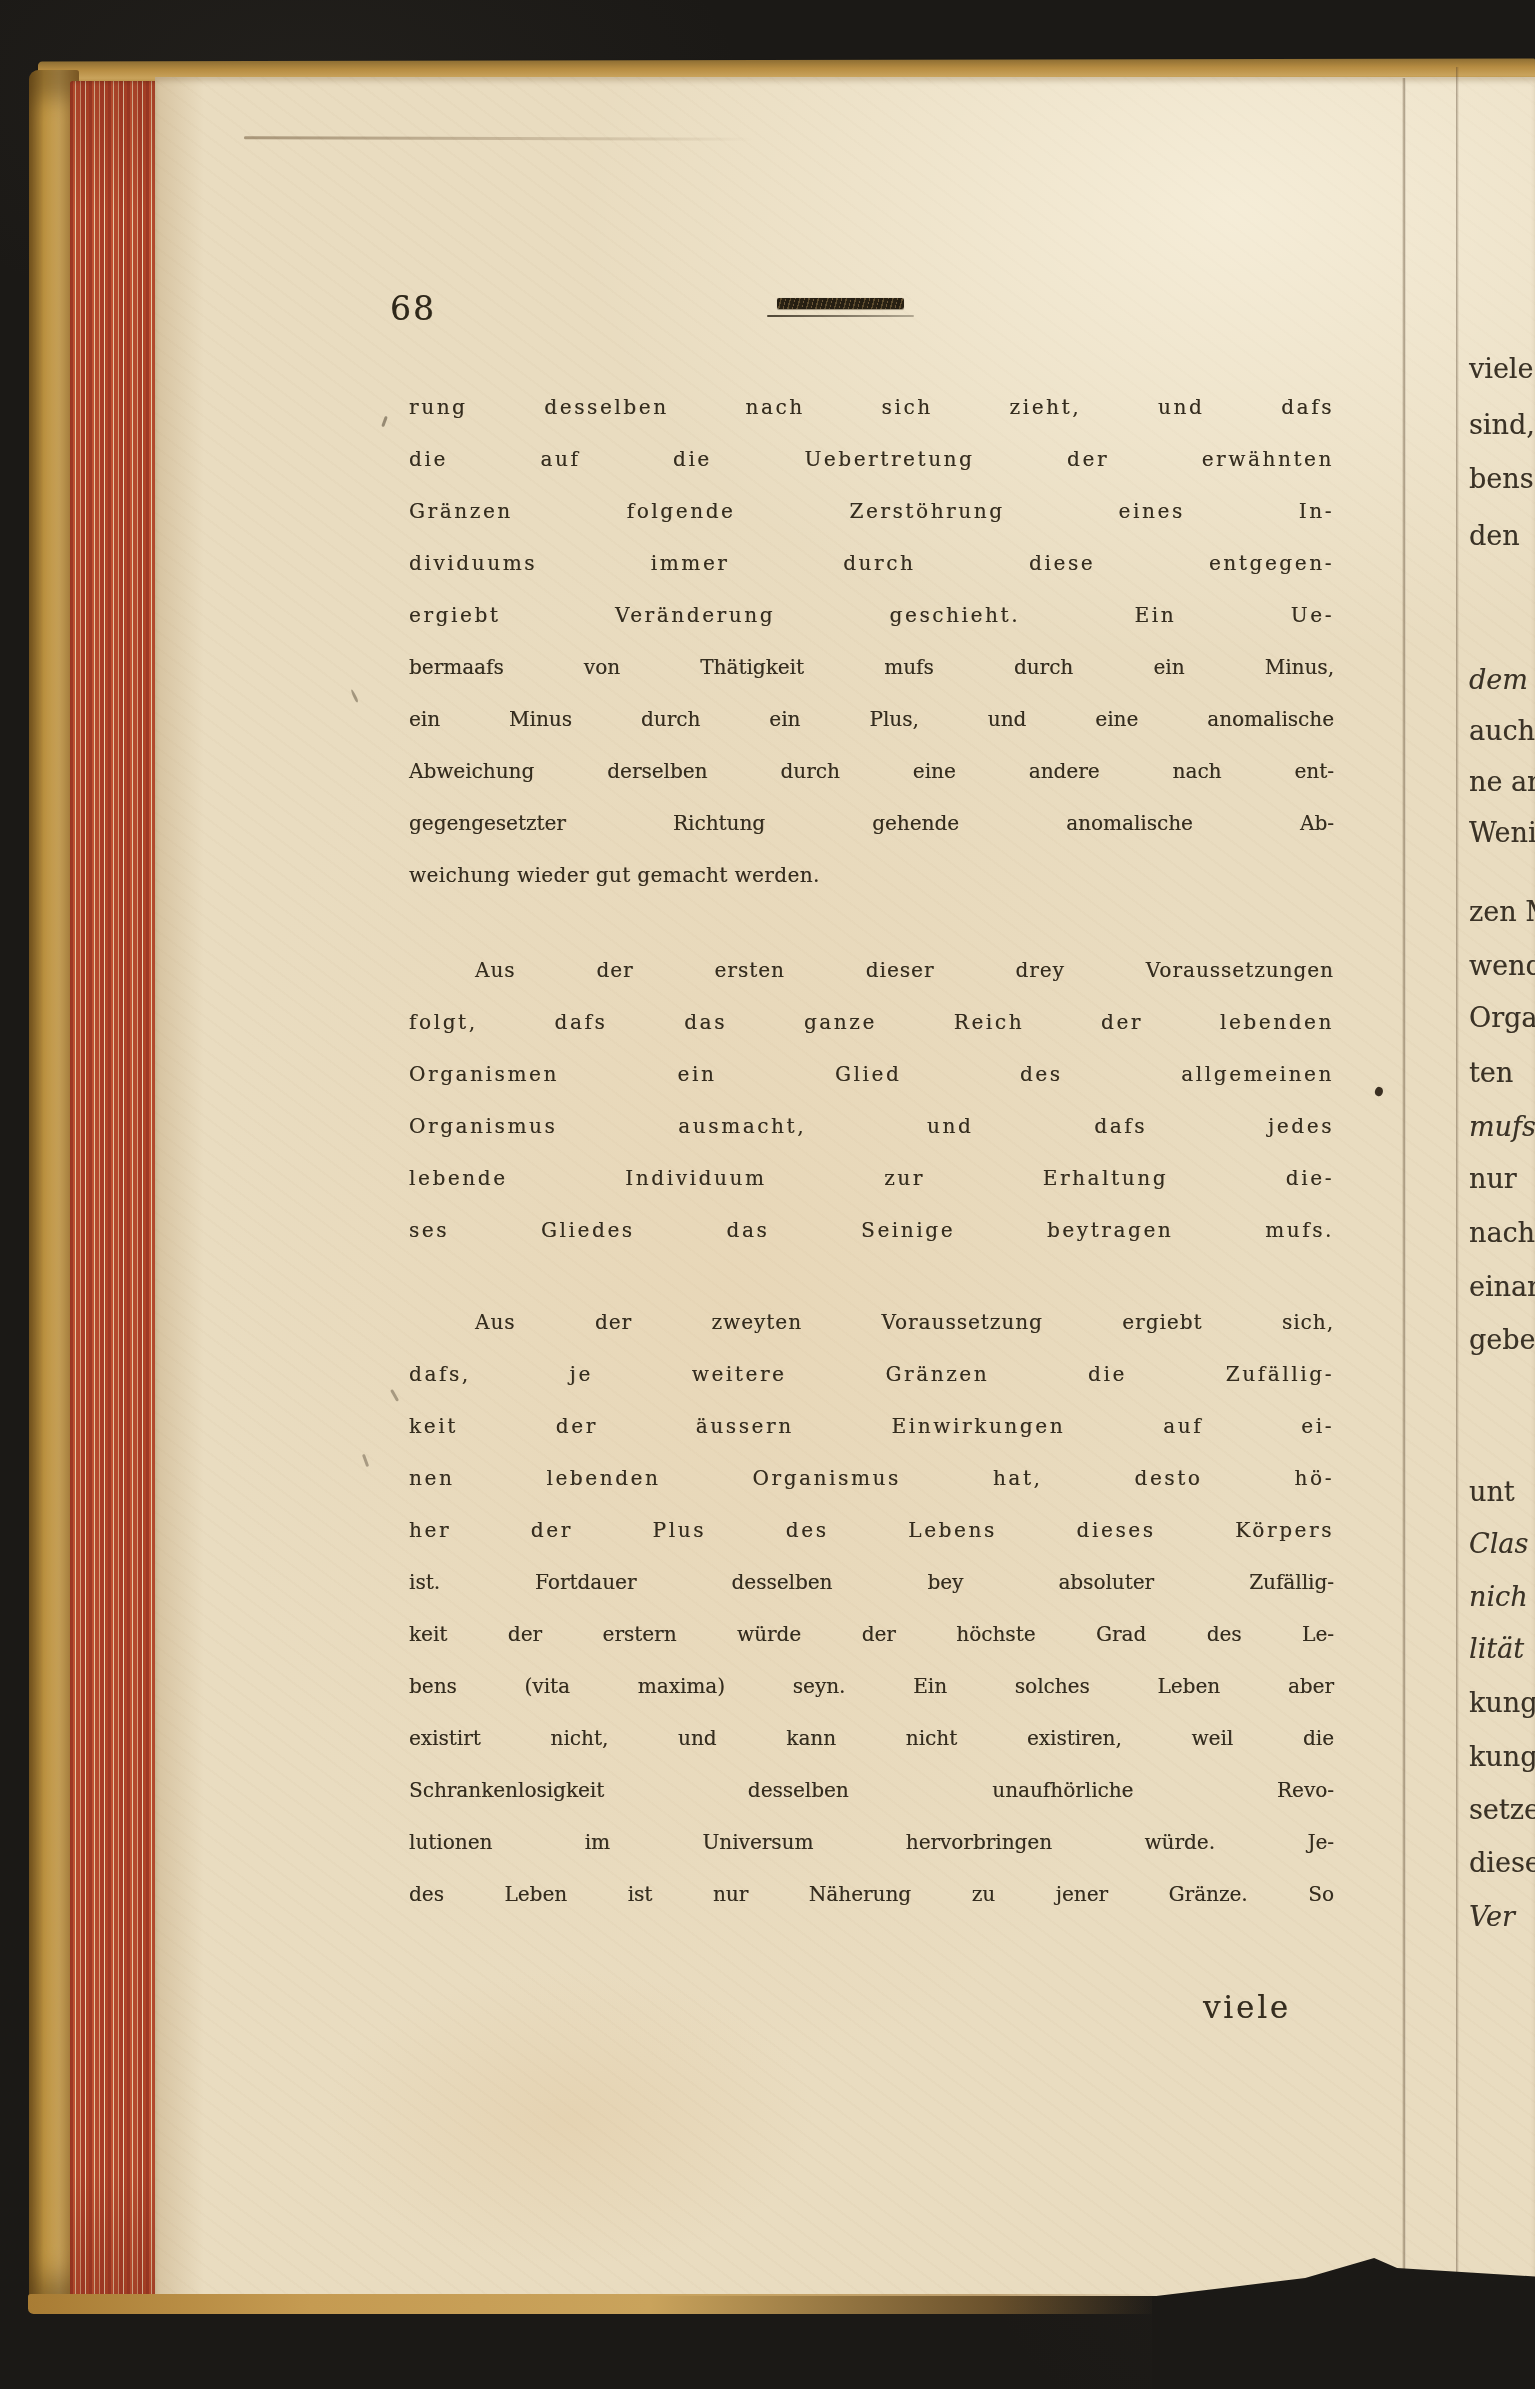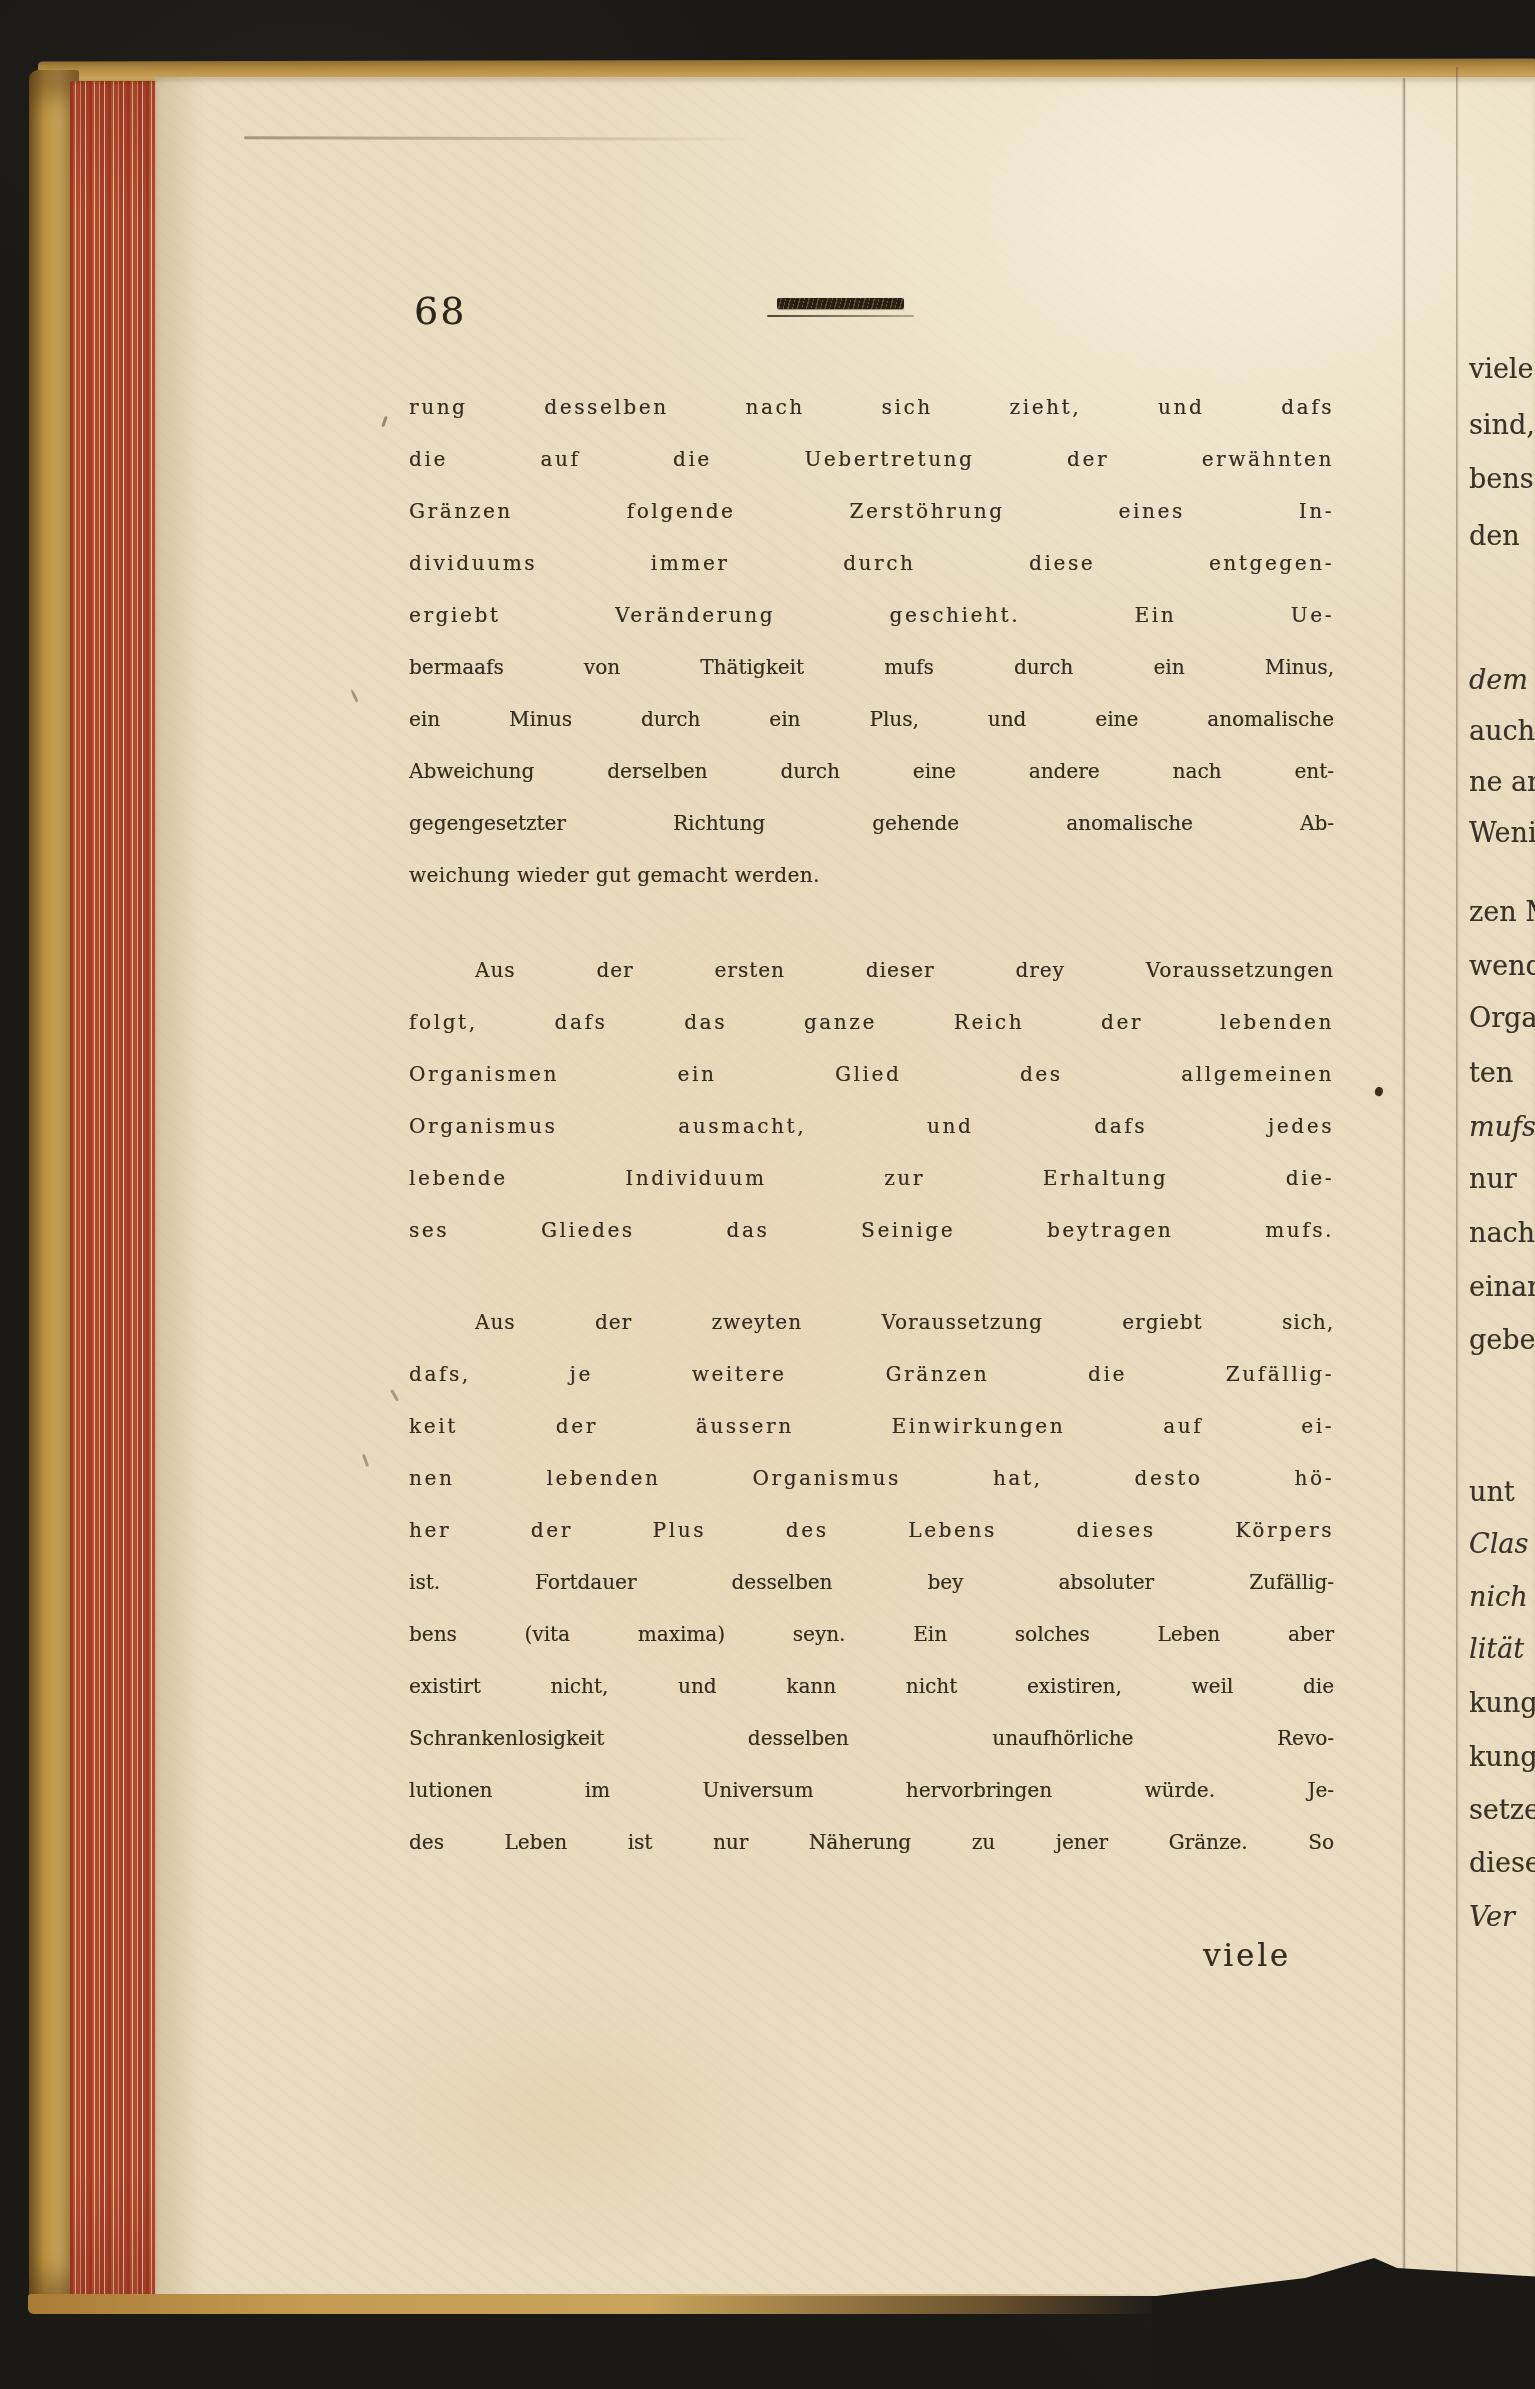--- a/index.html
+++ b/index.html
@@ -64,23 +64,22 @@
     position:absolute;left:1402px;top:78px;width:4.2px;height:2193px;
     background:linear-gradient(90deg, rgba(0,0,0,0), rgba(90,70,45,0.5) 55%, rgba(255,252,240,0.25));
   }
   .crease-2{
     position:absolute;left:1456px;top:67px;width:2.8px;height:2241px;
     background:linear-gradient(90deg, rgba(80,60,40,0.45), rgba(0,0,0,0));
   }
   
   .page-number{
     position:absolute;left:390px;top:289px;
-    font-size:38px;color:#2e2719;letter-spacing:2.1px;
+    font-size:33px;color:#2e2719;letter-spacing:2.1px;
     text-shadow:0.3px 0.3px 0.6px rgba(46,39,25,0.5);
-    margin-left:24px;
   }
   .ornament-bar{
     position:absolute;left:777px;top:298px;width:127px;height:10.5px;
     background:repeating-linear-gradient(105deg,#251e12 0 3.5px,#5d4c2f 3.5px 4.9px,#2a2214 4.9px 8.4px,#6b5638 8.4px 9px);
     border-radius:2.1px;box-shadow:0 0.7px 0.7px rgba(40,30,15,.4);
   }
   .ornament-underline{
     position:absolute;left:767px;top:315px;width:147px;height:2.1px;
     background:linear-gradient(90deg, rgba(40,32,18,.8), rgba(40,32,18,.3));
     border-radius:1.4px;
@@ -162,20 +161,21 @@
       <div class="line sp">lebende Individuum zur Erhaltung die-</div>
       <div class="line sp">ses Gliedes das Seinige beytragen mufs.</div>
     </div>
     <div class="para-3">
       <div class="line sp-light indent">Aus der zweyten Voraussetzung ergiebt sich,</div>
       <div class="line sp">dafs, je weitere Gränzen die Zufällig-</div>
       <div class="line sp">keit der äussern Einwirkungen auf ei-</div>
       <div class="line sp">nen lebenden Organismus hat, desto hö-</div>
       <div class="line sp">her der Plus des Lebens dieses Körpers</div>
       <div class="line">ist. Fortdauer desselben bey absoluter Zufällig-</div>
+      <div class="line">keit der erstern würde der höchste Grad des Le-</div>
       <div class="line">bens (vita maxima) seyn. Ein solches Leben aber</div>
       <div class="line">existirt nicht, und kann nicht existiren, weil die</div>
       <div class="line">Schrankenlosigkeit desselben unaufhörliche Revo-</div>
       <div class="line">lutionen im Universum hervorbringen würde. Je-</div>
       <div class="line">des Leben ist nur Näherung zu jener Gränze. So</div>
     </div>
     <div class="catchword">viele</div>
   </div>
 
   <div class="fragments">

